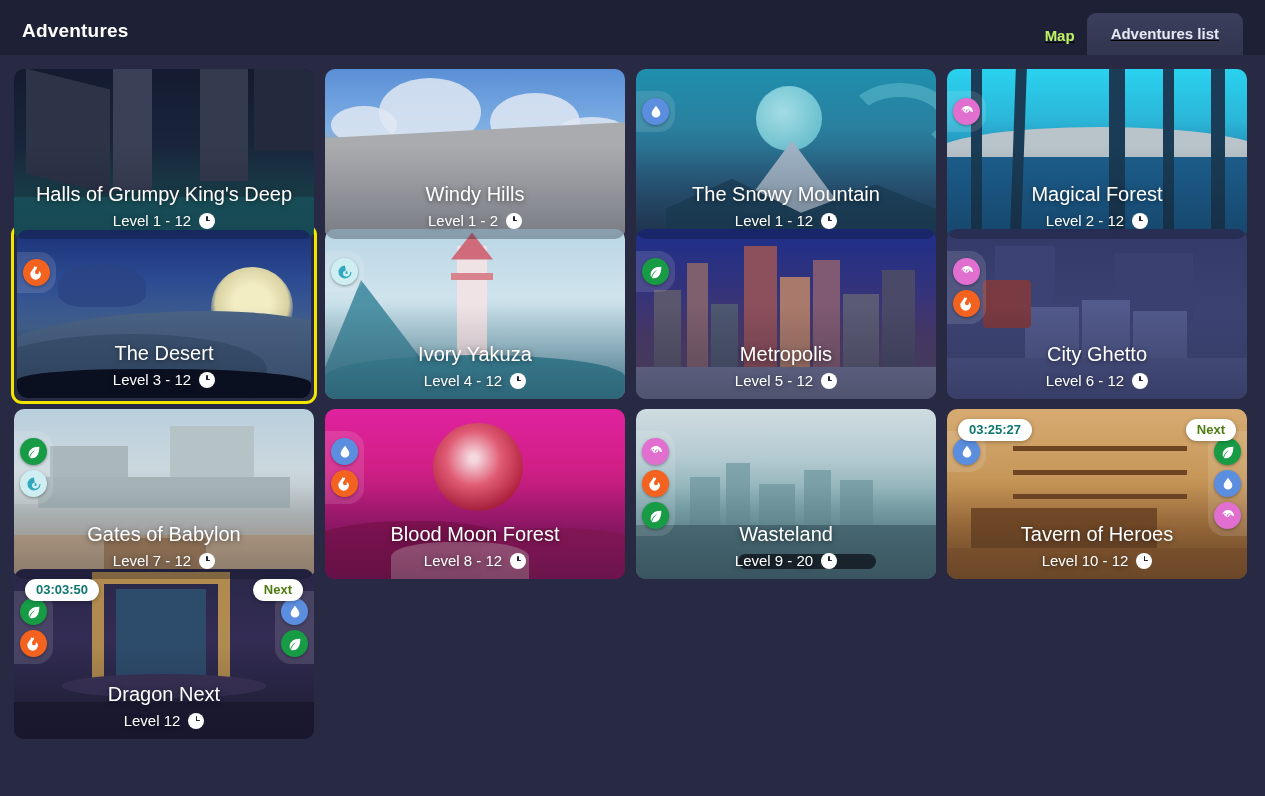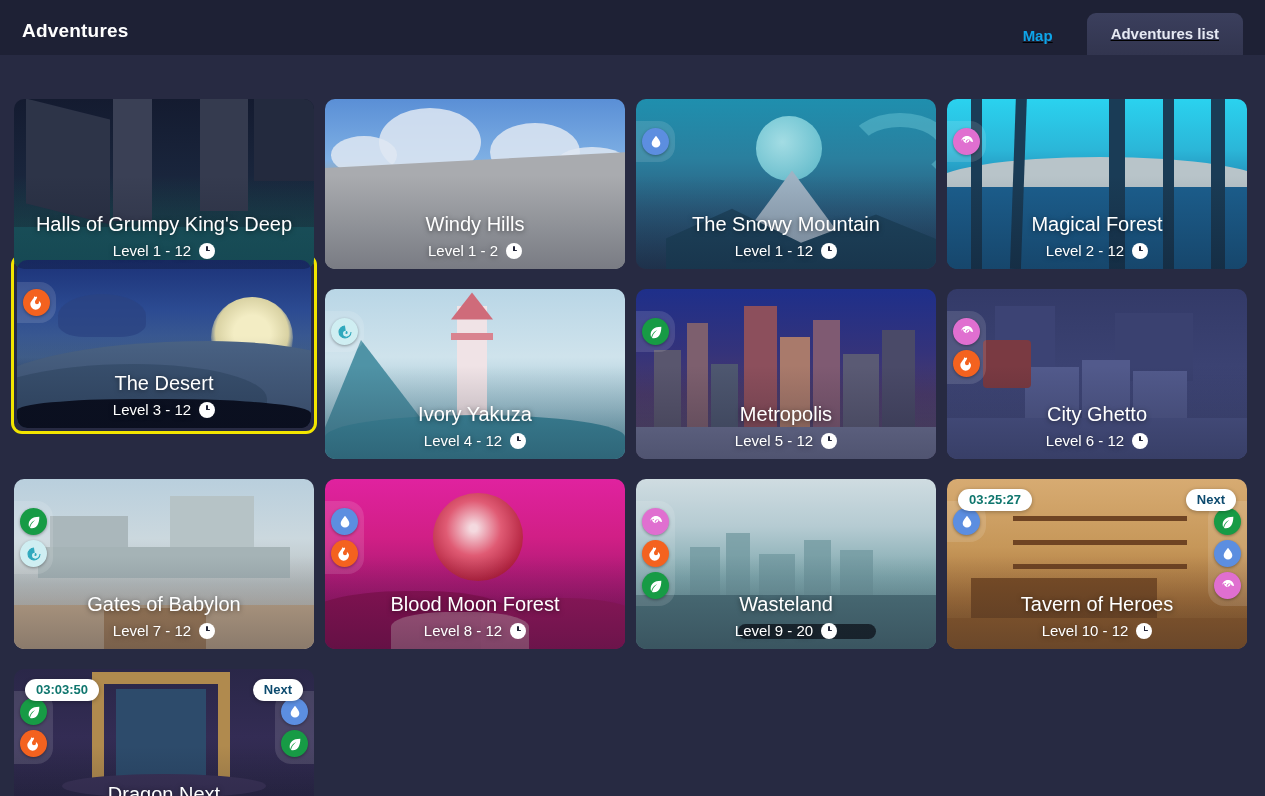--- a/index.html
+++ b/index.html
@@ -19,41 +19,41 @@
     padding: 0 22px 0 22px;
     position: relative;
     text-decoration: underline;
   }
   .header-title {
     font-size: 19px; font-weight: bold; color: #ffffff;
     letter-spacing: .2px; position: absolute; left: 22px; top: 20px;
   }
   .tabs { display: flex; align-items: flex-end; height: 100%; margin-left: auto; }
   .tab {
-    font-size: 15px; font-weight: bold; color: #0ea5e9;
-    padding: 11px 34px 12px 22px;
+    font-size: 15px; font-weight: bold; color: #bef264;
+    padding: 11px 12px 12px 22px;
     border-radius: 9px 9px 0 0;
     cursor: pointer; line-height: 1;
     margin-bottom: 0;
   }
   .tab.active {
     background: linear-gradient(180deg, #3b3f5d 0%, #32354f 100%);
     color: #e6e9f3; padding: 13px 24px 14px 24px;
   }
 
   
   .grid {
     flex: 1 1 auto;
     padding: 14px 0 0 14px;
     display: flex; flex-wrap: wrap;
     align-content: flex-start;
     gap: 10px 11px;
     background: #272a42;
   }
-  .card-slot { width: 300px; height: 150px; position: relative; margin-top: 30px; }
+  .card-slot { width: 300px; height: 150px; position: relative; }
   .card-slot.selected {
     border: 3px solid #f2e500; border-radius: 11px;
     padding: 3px; width: 306px; height: 180px; margin: -5px -3px -5px -3px;
   }
   .card-slot.selected .card { width: 294px; height: 168px; }
 
   .card {
     width: 300px; height: 170px; border-radius: 10px;
     position: relative; overflow: hidden; cursor: pointer;
     display: flex; flex-direction: column; justify-content: flex-end;
@@ -109,21 +109,21 @@
   .badge svg { width: 16px; height: 16px; display: block; }
 
   
   .pill {
     position: absolute; z-index: 7; top: 10px;
     background: #fff; border-radius: 12px;
     font-size: 13px; font-weight: bold; padding: 4px 11px 5px 11px;
     line-height: 1; box-shadow: 0 1px 4px rgba(0,0,0,.3);
   }
   .pill.timer { left: 11px; color: #0f766e; }
-  .pill.next  { right: 11px; color: #0c4a6e; }
+  .pill.next  { right: 11px; color: #4d7c0f; }
 
   
   .scene { position: absolute; inset: 0; z-index: 1; }
   .scene .ly { position: absolute; }
   .veil { position: absolute; inset: 0; z-index: 4;
     background: linear-gradient(180deg, rgba(10,14,30,0) 45%, rgba(10,14,30,.30) 100%); }
 
   
   .s-halls { background: linear-gradient(180deg,#141b30 0%,#19253c 45%,#1b4750 78%,#1d6b72 100%); }
   .s-halls .p1 { left:4%; top:6%; width:28%; height:62%; background:#2d3448; transform: skewY(14deg); }

